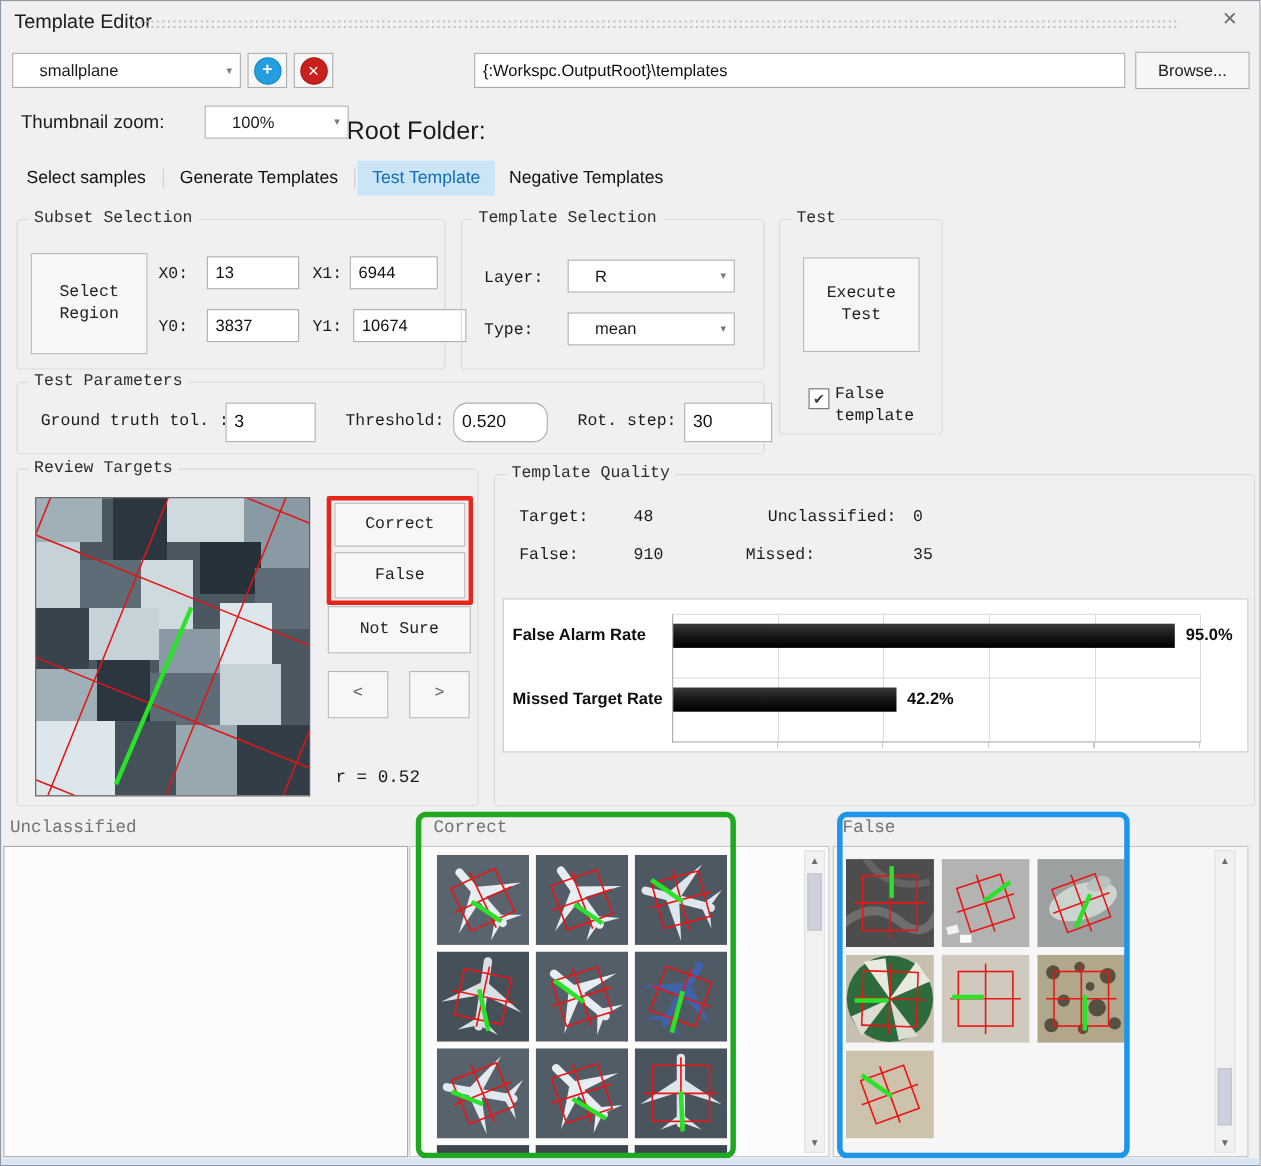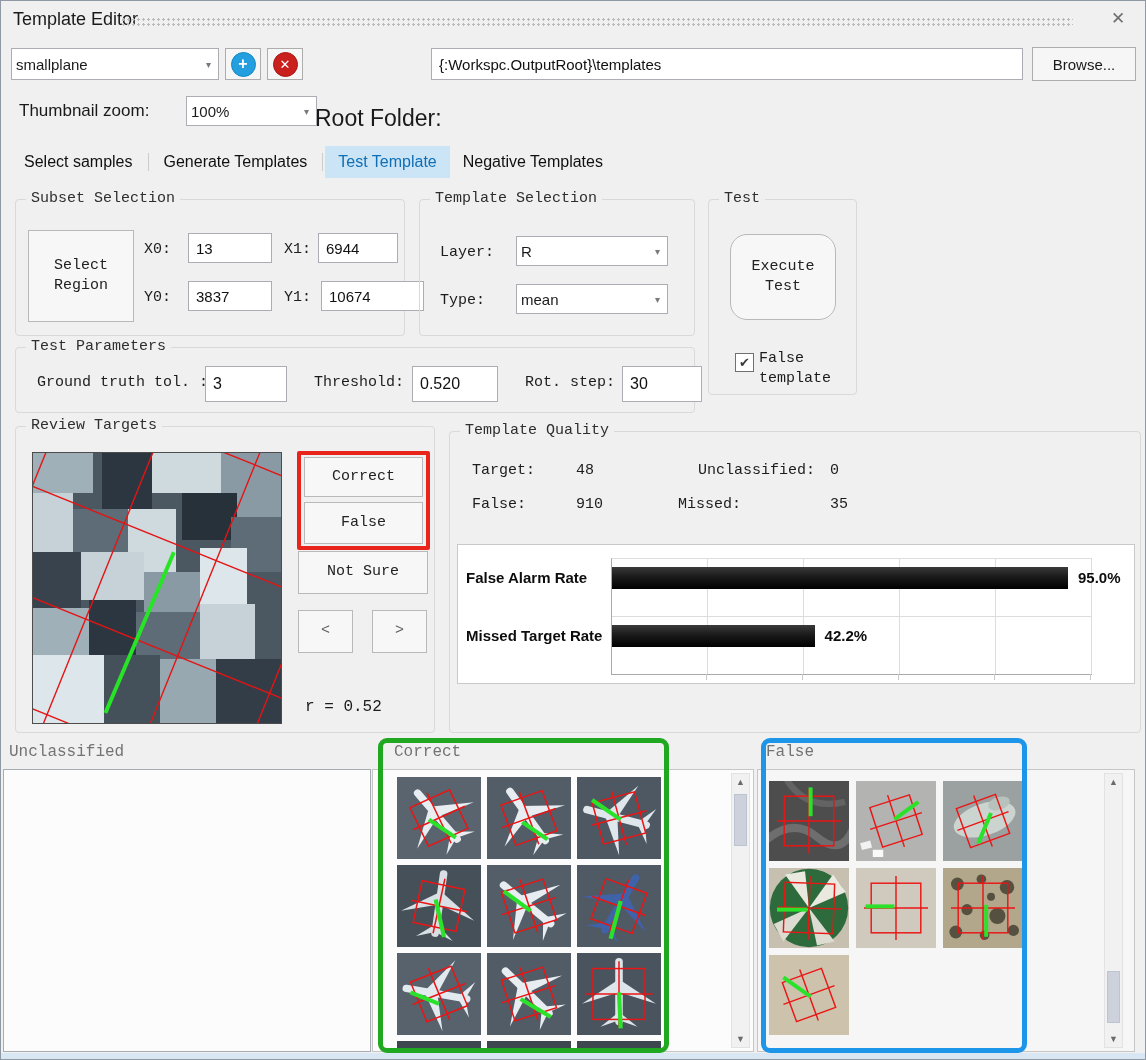--- a/index.html
+++ b/index.html
@@ -8,21 +8,21 @@
        font-family:"Liberation Sans","DejaVu Sans",sans-serif;color:#1a1a1a;}
   .abs{position:absolute;}
   
   #title{left:12px;top:8px;font-size:18px;color:#1a1a1a;}
   #grip{left:120px;top:16px;width:952px;height:10px;
         background-image:radial-gradient(#b9b9b9 1px,transparent 1.3px);
         background-size:5px 5px;}
   #close{left:1110px;top:7px;font-size:17px;color:#6f6f6f;cursor:default;font-weight:bold;}
   
   .combo{background:#fff;border:1px solid #abadb3;box-sizing:border-box;
-         display:flex;align-items:center;padding-left:4px;font-size:15px;}
+         display:flex;align-items:center;padding-left:24px;font-size:15px;}
   .combo .arr{position:absolute;right:7px;color:#7a7a7a;font-size:10px;}
   .tb{border:1px solid #abadb3;background:#fff;font:15px "Liberation Sans","DejaVu Sans",sans-serif;
       padding:0 7px;box-sizing:border-box;color:#111;}
   .pushbtn{background:#f6f6f6;border:1px solid #adadad;box-sizing:border-box;
            display:flex;align-items:center;justify-content:center;cursor:default;}
   #toolbar-combo{left:10px;top:47px;width:208px;height:32px;}
   #btn-add{left:224px;top:47px;width:36px;height:32px;}
   #btn-del{left:266px;top:47px;width:36px;height:32px;}
   .circle-ic{width:23px;height:23px;border-radius:50%;display:flex;align-items:center;
              justify-content:center;color:#fff;font-weight:bold;font-size:16px;line-height:1;}
@@ -55,27 +55,27 @@
   
   #btn-select-region{left:12px;top:30px;width:106px;height:92px;padding:0 14px;}
   #l-x0{left:128px;top:41px;} #f-x0{left:172px;top:33px;width:84px;height:30px;}
   #l-x1{left:268px;top:41px;} #f-x1{left:302px;top:33px;width:80px;height:30px;}
   #l-y0{left:128px;top:89px;} #f-y0{left:172px;top:81px;width:84px;height:30px;}
   #l-y1{left:268px;top:89px;} #f-y1{left:305px;top:81px;width:103px;height:30px;}
   
   #l-layer{left:20px;top:44px;} #combo-layer{left:96px;top:36px;width:152px;height:30px;}
   #l-type{left:20px;top:92px;}  #combo-type{left:96px;top:84px;width:152px;height:30px;}
   
-  #btn-exec{left:21px;top:34px;width:106px;height:86px;padding:0 10px;border-radius:17px;}
+  #btn-exec{left:21px;top:34px;width:106px;height:86px;padding:0 10px;}
   #chk{left:26px;top:153px;width:17px;height:17px;background:#fff;border:1px solid #707070;
        display:flex;align-items:center;justify-content:center;font-size:13px;color:#3c3c3c;}
   #chk-label{left:50px;top:149px;width:90px;white-space:normal;line-height:1.3;}
   
   #l-gt{left:21px;top:26px;}  #f-gt{left:189px;top:18px;width:82px;height:36px;font-size:16px;}
-  #l-th{left:298px;top:26px;} #f-th{left:396px;top:18px;width:86px;height:36px;font-size:16px;}
+  #l-th{left:298px;top:26px;} #f-th{left:396px;top:18px;width:86px;height:36px;font-size:16px;border-radius:13px;}
   #l-rot{left:509px;top:26px;}#f-rot{left:606px;top:18px;width:80px;height:36px;font-size:16px;}
   
   #review-img{left:16px;top:25px;width:250px;height:272px;border:1px solid #4c4c4c;box-sizing:border-box;}
   #review-img svg{display:block;width:100%;height:100%;}
   #red-box{left:281px;top:24px;width:133px;height:99px;border:4px solid #e8241b;border-radius:2px;
            box-sizing:border-box;pointer-events:none;}
   #btn-correct{left:288px;top:30px;width:119px;height:40px;}
   #btn-false{left:288px;top:75px;width:119px;height:42px;}
   #btn-notsure{left:282px;top:124px;width:130px;height:43px;}
   #btn-prev{left:282px;top:183px;width:55px;height:43px;color:#5e5e5e;}

